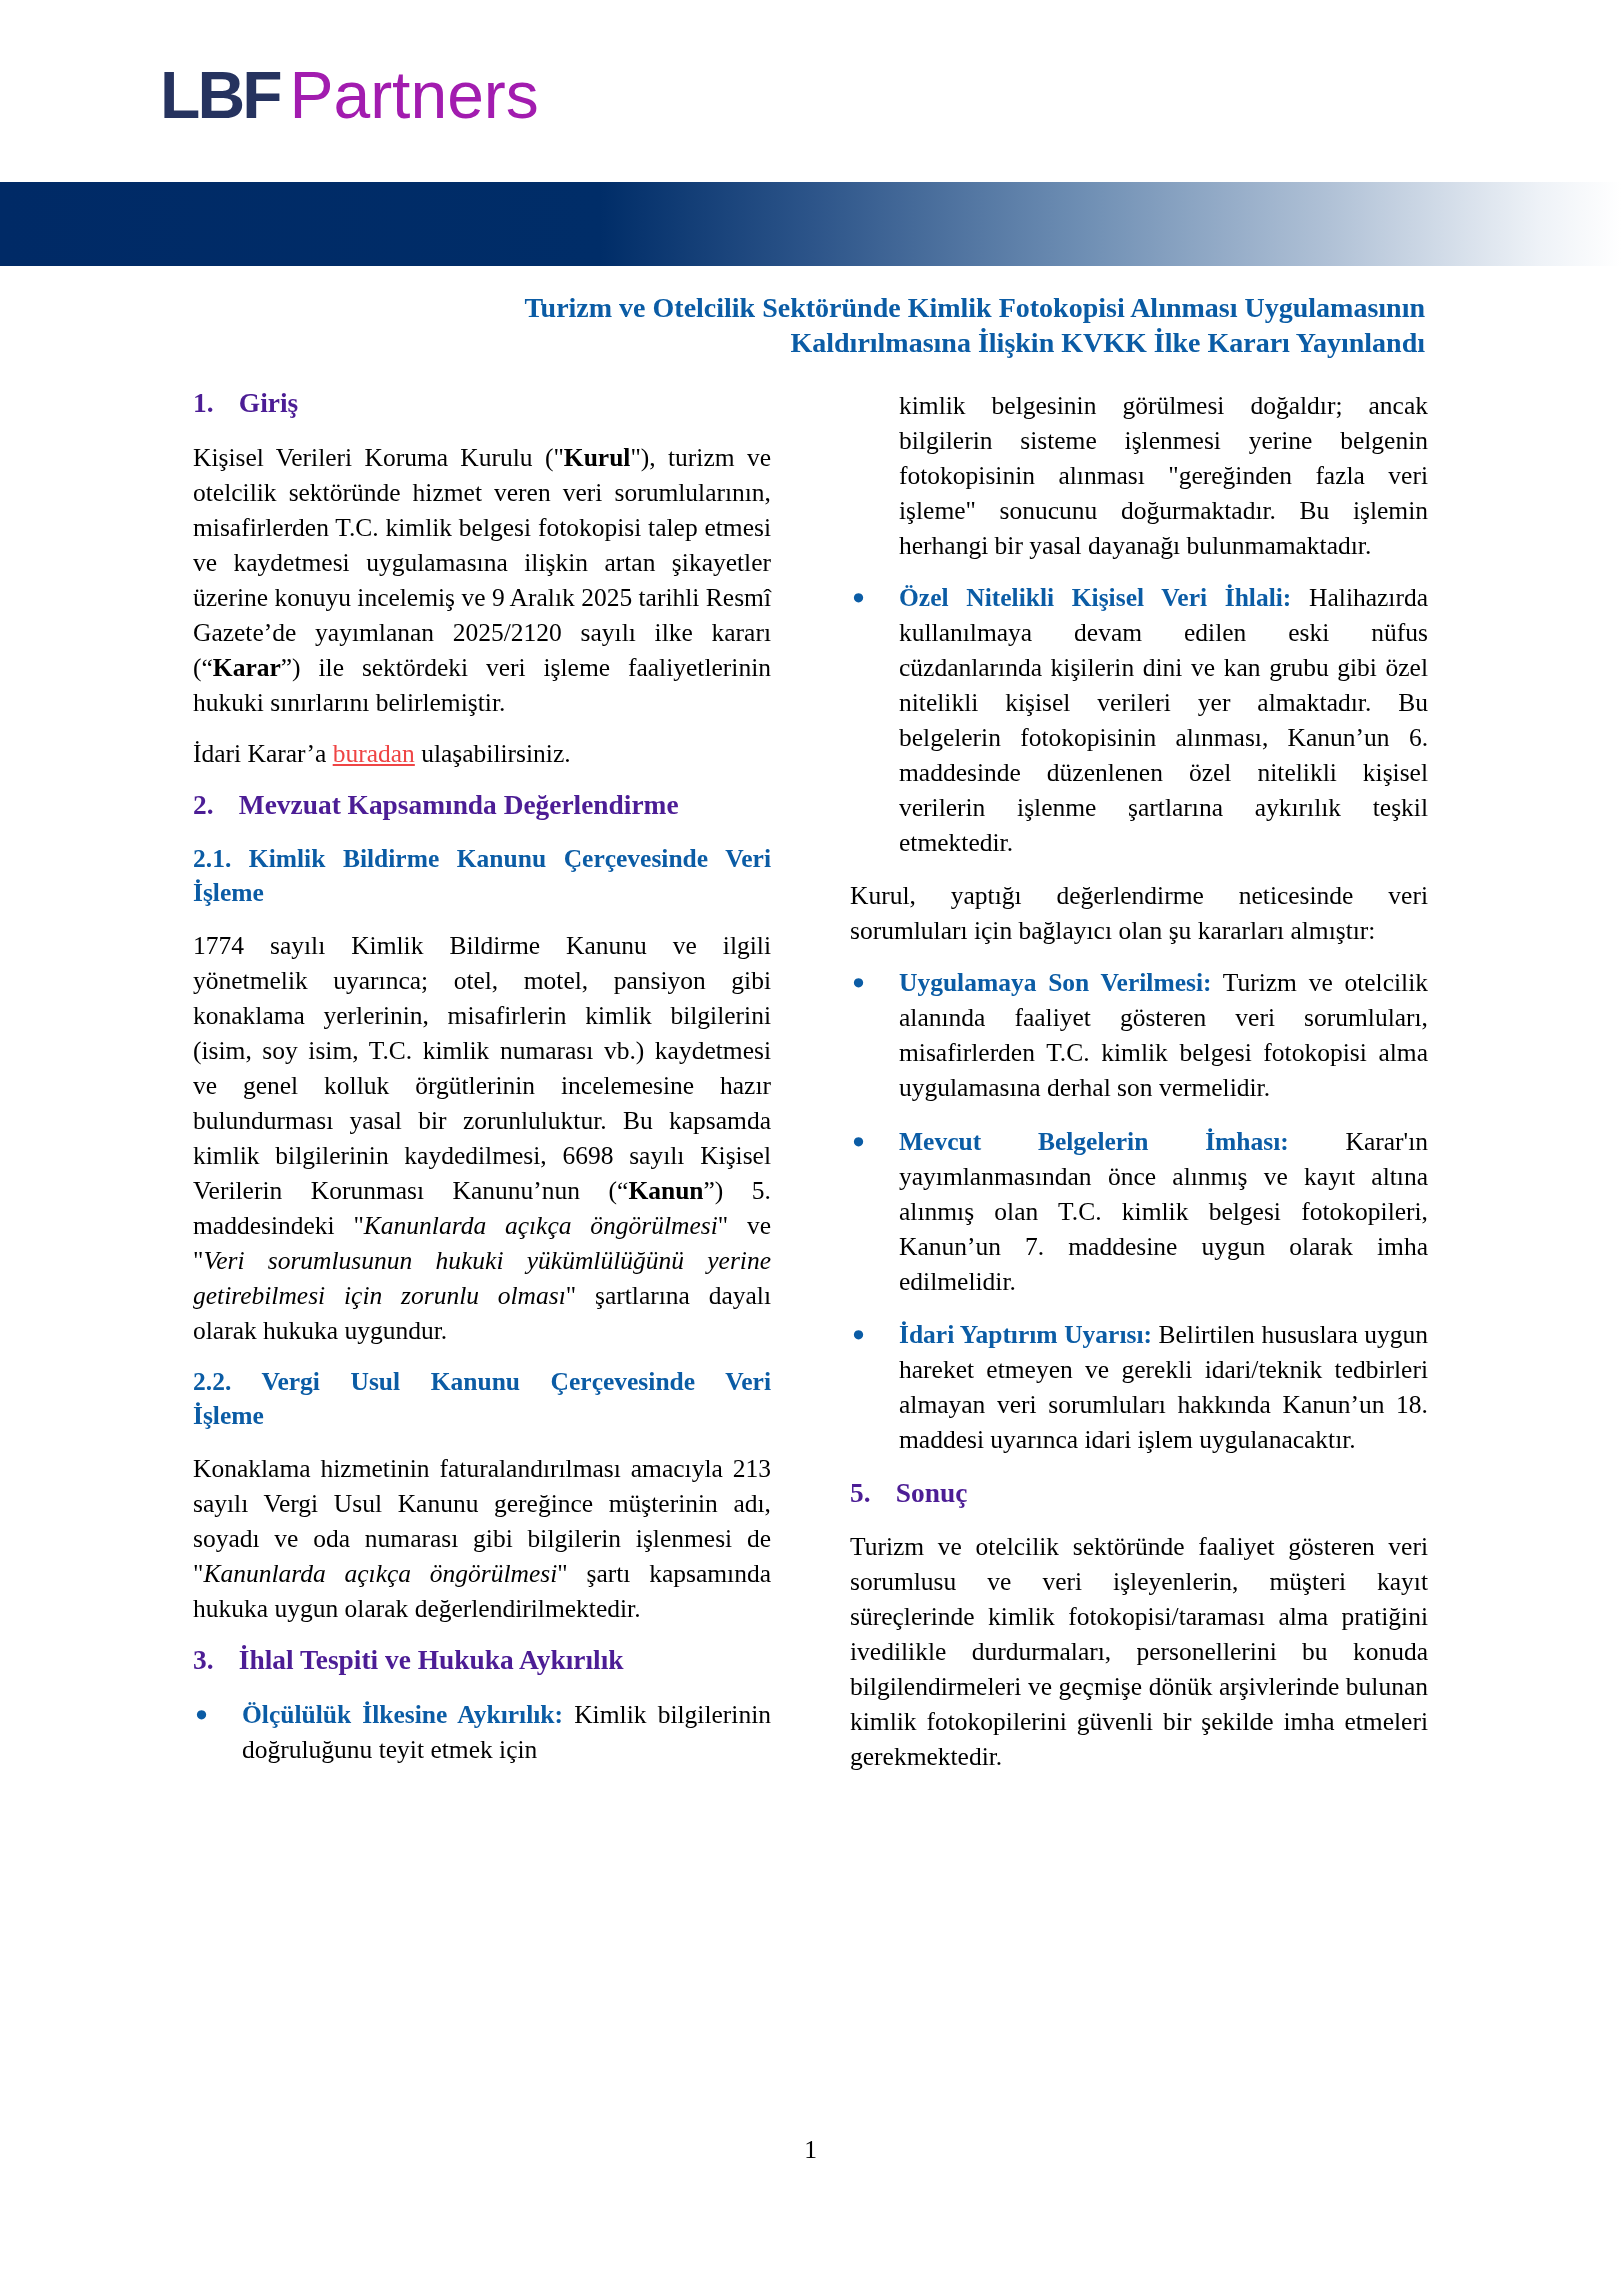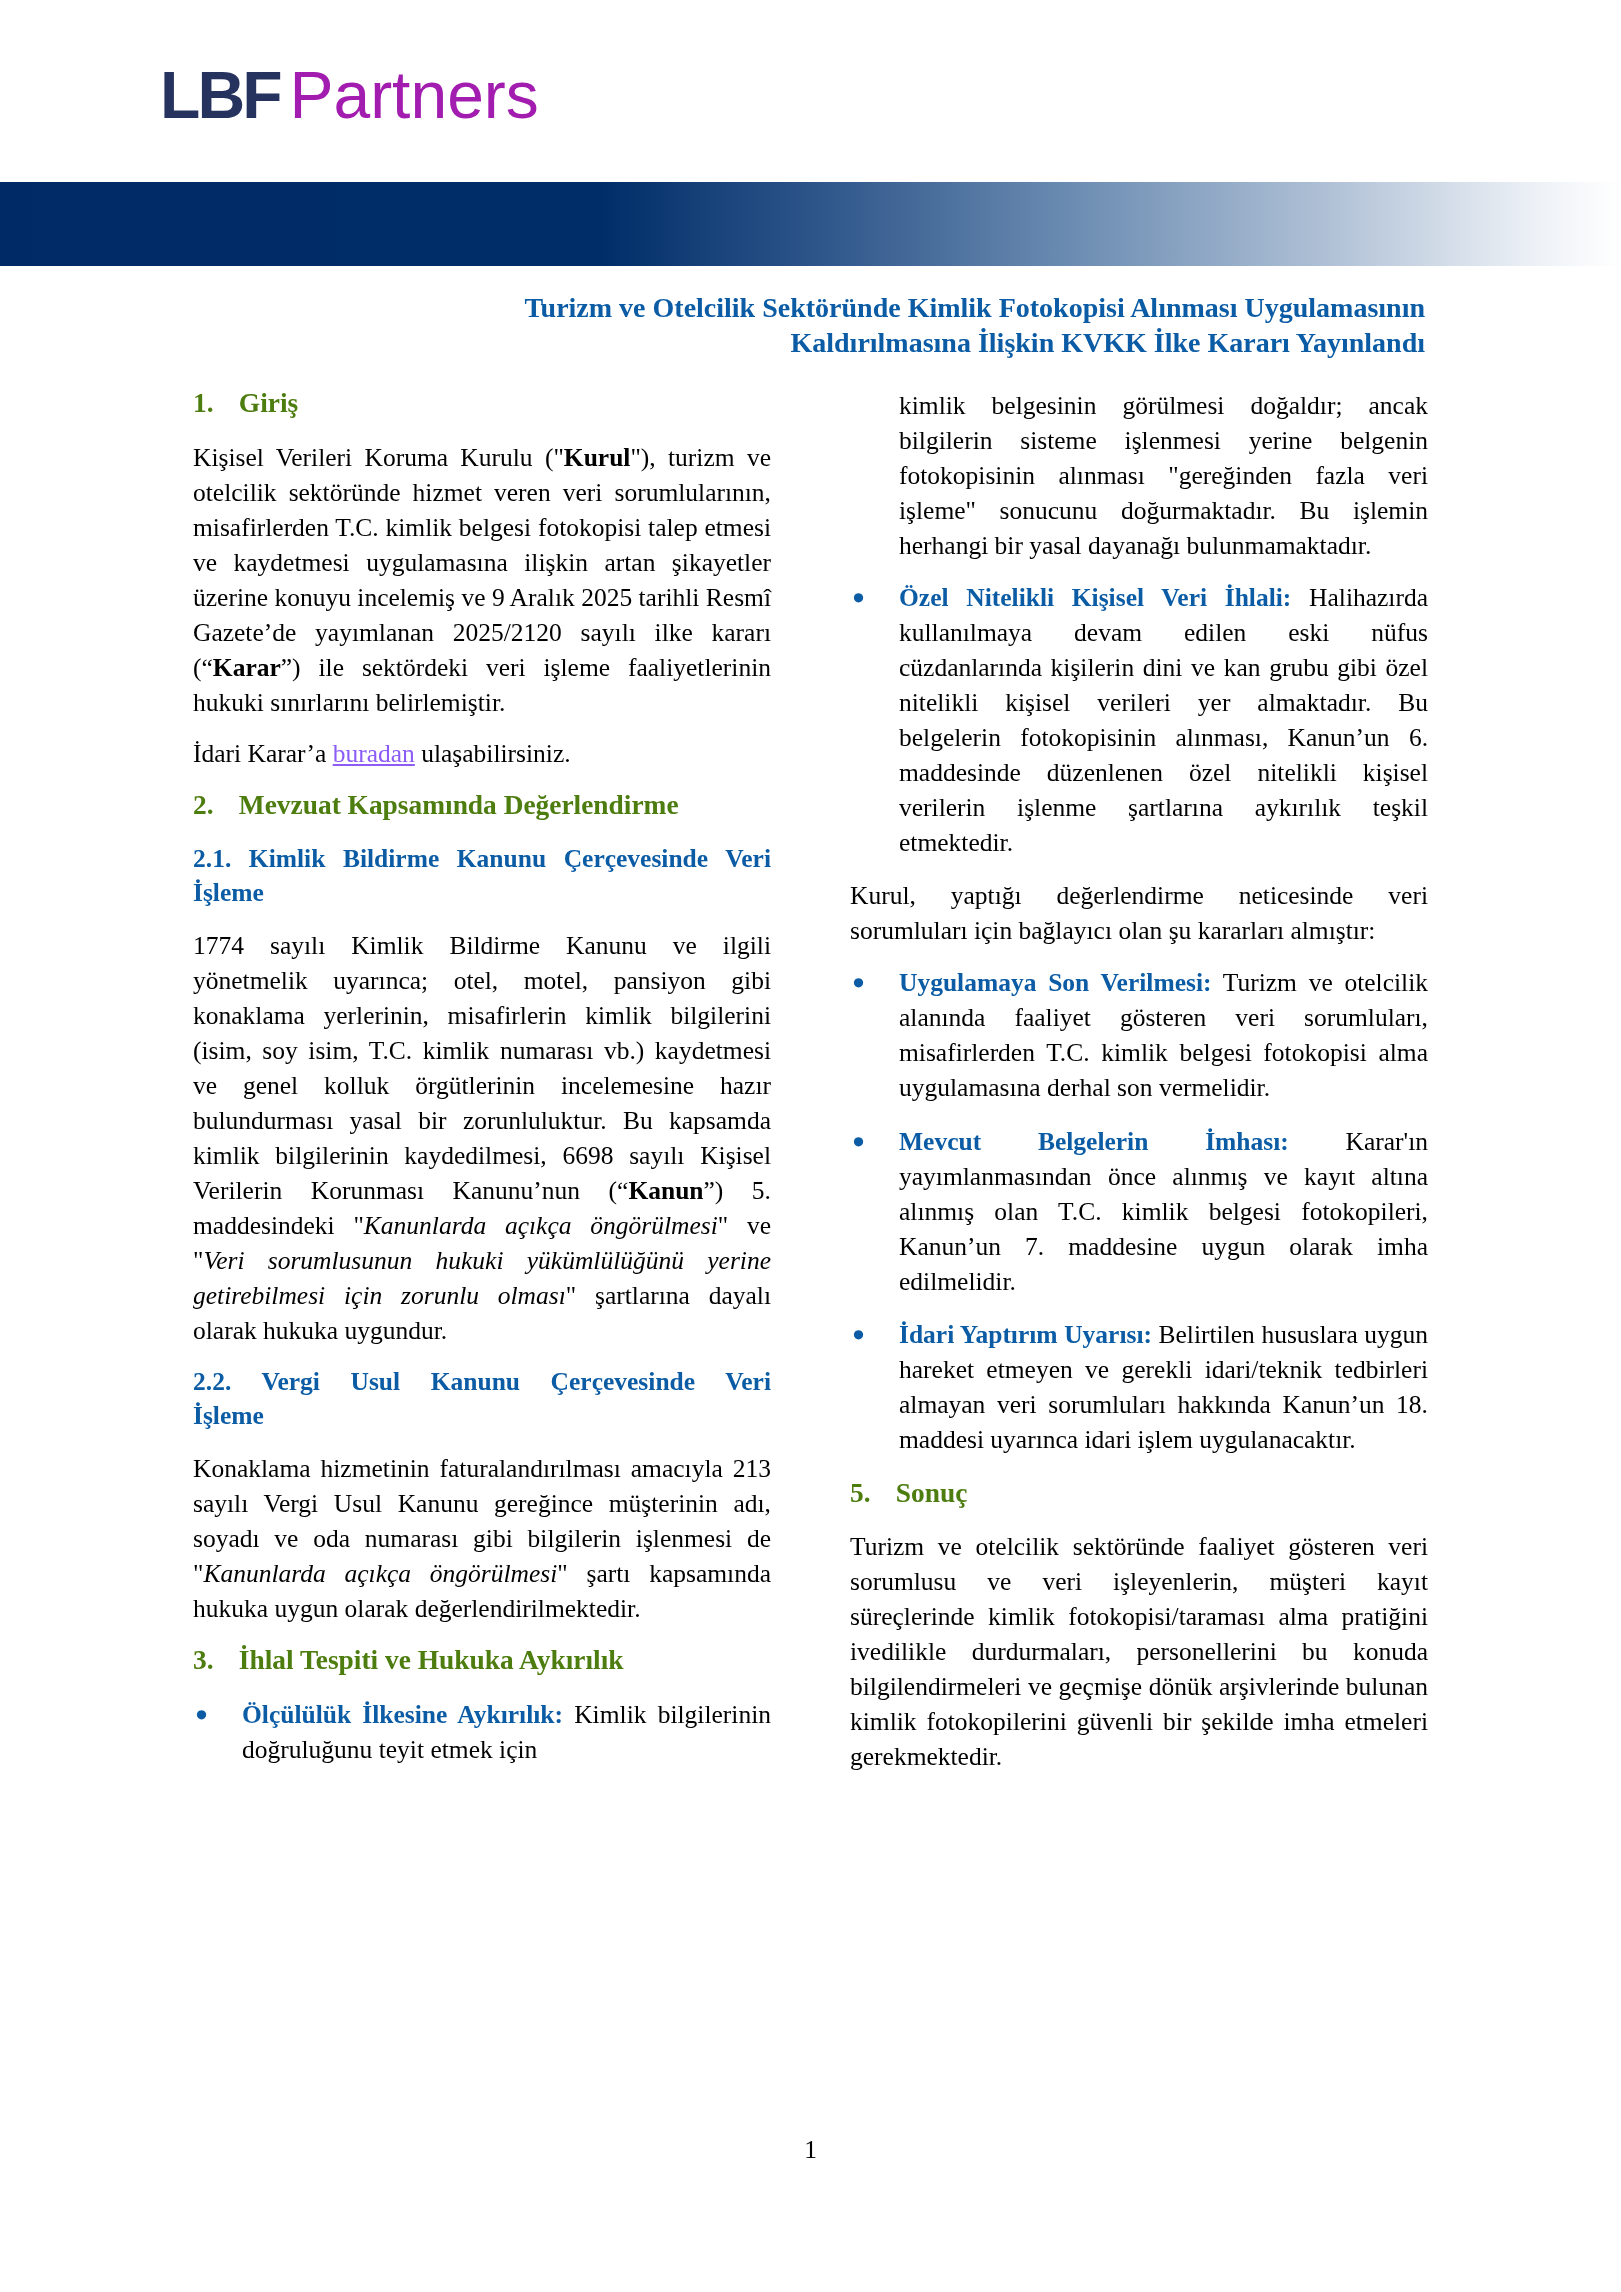--- a/index.html
+++ b/index.html
@@ -10,29 +10,29 @@
   .logo .lbf { color: #26335f; font-weight: bold; letter-spacing: -2.9px; }
   .logo .partners { color: #a21caf; font-weight: normal; margin-left: 9.8px; letter-spacing: 0px; }
   .band { position: absolute; left: 0; top: 182px; width: 1621px; height: 84px;
           background: linear-gradient(to right, #002a66 0%, #002d68 37%, #2c5489 50%, #6f8fb4 67%, #b0c1d6 82%, #eef2f7 95%, #ffffff 100%); }
   .title { position: absolute; left: 196px; width: 1229px; top: 290px; text-align: right;
            color: #0b5ca5; font-weight: bold; font-size: 28px; line-height: 35px; }
   .col { position: absolute; top: 386px; width: 578px; font-size: 25.5px; line-height: 35px; }
   .col.left { left: 193px; }
   .col.right { left: 850px; top: 388px; }
   p { margin: 0 0 16.7px 0; text-align: justify; }
-  h2 { margin: 0 0 18.6px 0; color: #4d7c0f; font-size: 27.4px; line-height: 35px; font-weight: bold; text-align: justify; }
+  h2 { margin: 0 0 18.6px 0; color: #4c1d95; font-size: 27.4px; line-height: 35px; font-weight: bold; text-align: justify; }
   h3 { margin: 0 0 18.6px 0; color: #0b5ca5; font-size: 25.5px; line-height: 34px; font-weight: bold; text-align: justify; word-spacing: 7.8px; }
   .num { display: inline-block; min-width: 39px; }
   .blue-label { color: #0b5ca5; font-weight: bold; }
   ul { list-style: none; margin: 0 0 18.6px 0; padding: 0; }
   li { position: relative; padding-left: 49px; text-align: justify; margin-bottom: 18.6px; }
   li .bullet { position: absolute; left: 2px; top: 0; color: #0b5ca5; font-size: 21.6px; }
   .cont { padding-left: 49px; }
-  a.link { color: #8b5cf6; }
+  a.link { color: #ef4444; }
   .pagenum { position: absolute; left: 0; width: 1621px; top: 2135px; text-align: center; font-size: 25.5px; }
   i { font-style: italic; }
 </style>
 </head>
 <body>
 
 <div class="logo">
   <span class="lbf">LBF</span>
     <span class="partners">Partners</span>
 </div>

